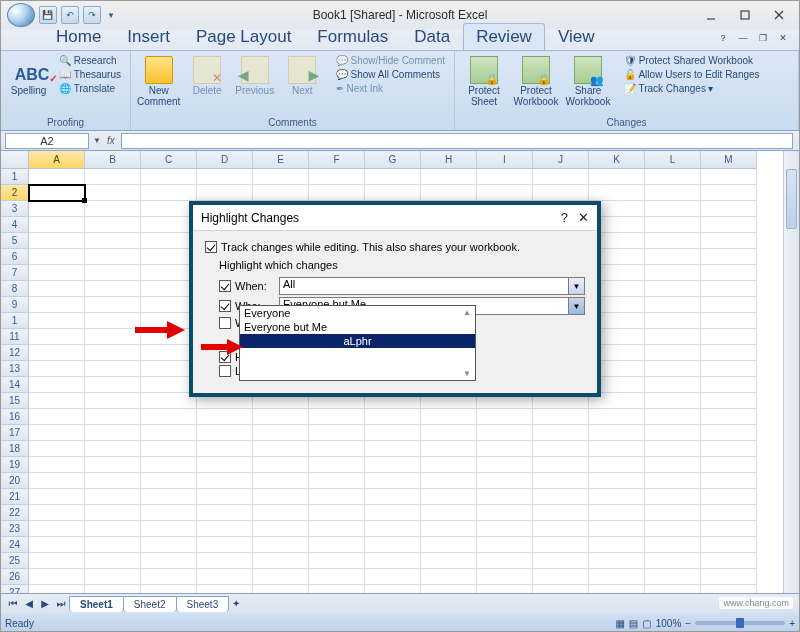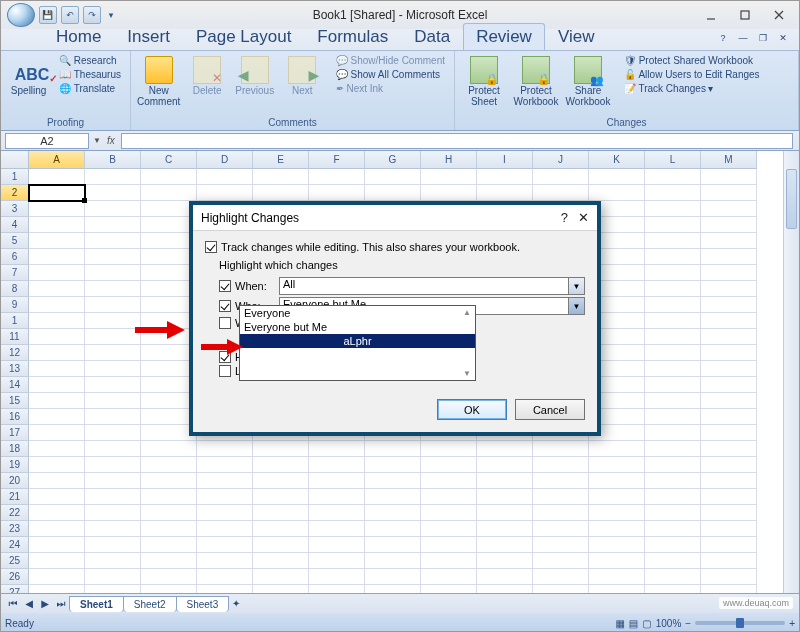--- a/index.html
+++ b/index.html
@@ -769,24 +769,20 @@
       </div>
       <div class="field-row" style="margin-top:22px">
         <div class="chk checked"></div>
         <span>Highlight c</span>
       </div>
       <div class="field-row">
         <div class="chk"></div>
         <span>List chang</span>
       </div>
     </div>
-    <div class="dlg-btns">
-      <button class="dlg-btn default">OK</button>
-      <button class="dlg-btn">Cancel</button>
-    </div>
   </div>
 </div>
 
 <div class="dropdown-list">
   <div class="item">Everyone</div>
   <div class="item">Everyone but Me</div>
   <div class="item sel">aLphr</div>
   <div style="height:32px"></div>
   <span class="scroll-hint" style="top:2px">▲</span>
   <span class="scroll-hint" style="bottom:2px">▼</span>
@@ -798,13 +794,13 @@
       <polygon points="32,0 50,9 32,18"></polygon>
     </svg>
 </div>
 <div class="arrow-anno" style="left:200px; top:338px">
   <svg width="42" height="16">
       <rect x="0" y="5" width="26" height="6"></rect>
       <polygon points="26,0 42,8 26,16"></polygon>
     </svg>
 </div>
 
-<div class="watermark">www.deuaq.com</div>
+<div class="watermark">www.chang.com</div>
 
 </body></html>

